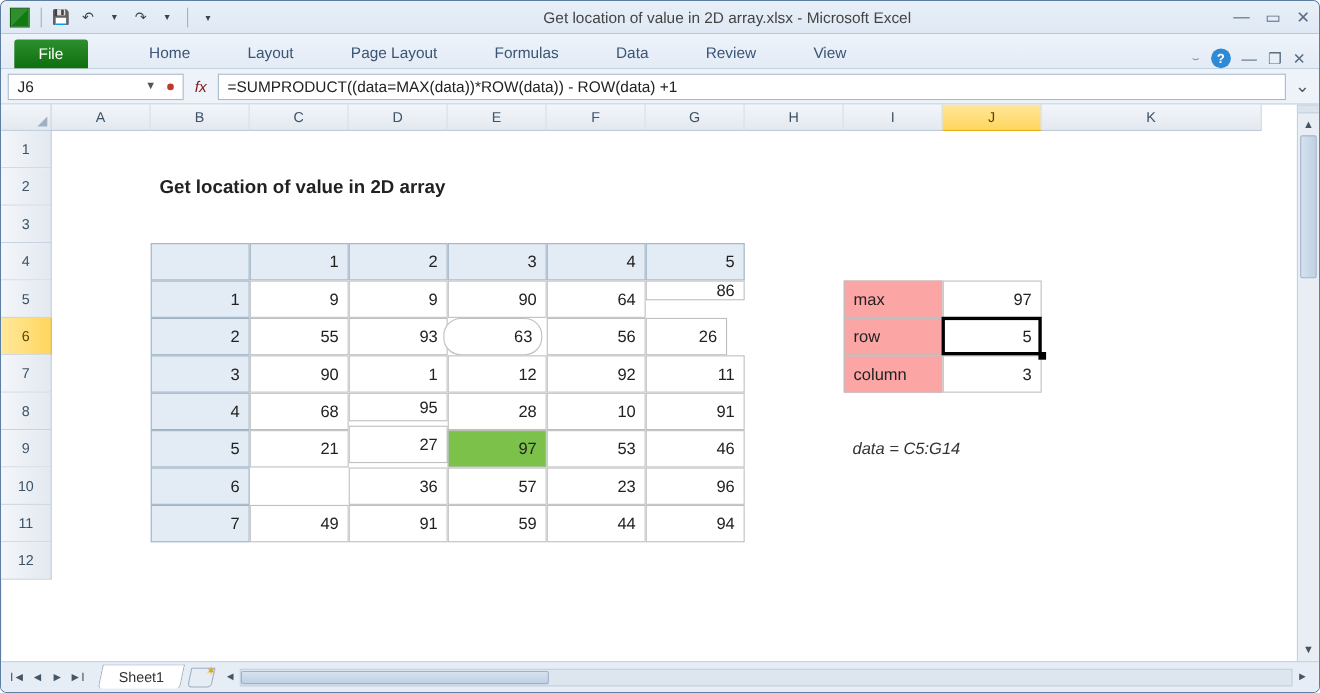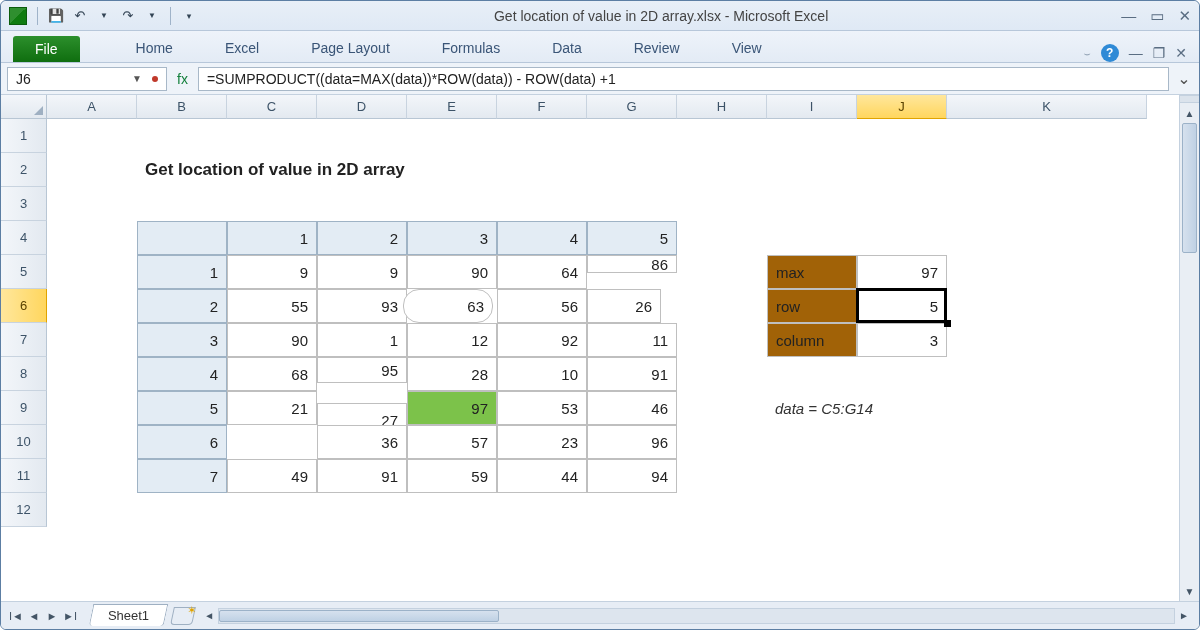--- a/index.html
+++ b/index.html
@@ -15,42 +15,42 @@
   .ribbon { height:32px; background:linear-gradient(#eef3fa,#e3ebf5); display:flex; align-items:flex-end; padding:0 12px; border-bottom:1px solid #b7c7da;}
   .file-tab { background:linear-gradient(#2c8f2c,#0f6e0f); color:#fff; padding:5px 22px; font-size:14px; border-radius:3px 3px 0 0; margin-right:30px;}
   .tab { font-size:14px; color:#3a5577; padding:6px 14px; margin:0 12px; cursor:default;}
   .ribbon-right { margin-left:auto; display:flex; align-items:center; gap:10px; color:#5a6d82; font-size:14px;}
   .help-circ { width:18px; height:18px; border-radius:50%; background:#2f8ad6; color:#fff; display:inline-flex; align-items:center; justify-content:center; font-size:12px; font-weight:bold;}
   
   .fbar { height:32px; display:flex; align-items:center; border-bottom:1px solid #c4d1df; background:#eef3f9; padding:3px 6px; gap:6px;}
   .namebox { width:160px; height:24px; background:#fff; border:1px solid #a8b8c8; display:flex; align-items:center; padding:0 8px; font-size:14px; color:#222;}
   .namebox .dd { margin-left:auto; font-size:10px; color:#555;}
   .namebox .dot { width:6px;height:6px;border-radius:50%;background:#c0392b;display:inline-block;margin-left:10px;}
-  .fx { font-size:14px; color:#15803d; padding:0 4px;}
+  .fx { font-style:italic; font-size:14px; color:#7f1d1d; padding:0 4px;}
   .formula-input { flex:1; height:24px; background:#fff; border:1px solid #a8b8c8; padding:0 8px; font-size:14px; color:#222; display:flex; align-items:center;}
   .fbar-dd { width:18px; text-align:center; color:#555;}
   
   .grid-wrap { position:relative; display:flex; height: calc(100% - 30px - 32px - 32px - 28px);}
   .grid-main { flex:1; overflow:hidden; position:relative;}
   .corner { position:absolute; left:0; top:0; width:46px; height:24px; background:linear-gradient(#f3f6fa,#e3e9f0); border-right:1px solid #b8c6d4; border-bottom:1px solid #b8c6d4;}
   .corner::after{content:"";position:absolute;right:3px;bottom:3px;width:0;height:0;border-style:solid;border-width:0 0 9px 9px;border-color:transparent transparent #9fb0c2 transparent;}
   .colheads { position:absolute; left:46px; top:0; right:0; height:24px; display:flex;}
   .colhead { background:linear-gradient(#f3f6fa,#e3e9f0); border-right:1px solid #c8d3df; border-bottom:1px solid #b8c6d4; text-align:center; font-size:13px; color:#3d5368; line-height:24px;}
   .colhead.sel { background:linear-gradient(#ffe79c,#ffd65e); color:#5a4200; border-bottom-color:#e0a400;}
   .rowheads { position:absolute; left:0; top:24px; width:46px;}
   .rowhead { height:34px; background:linear-gradient(to right,#f3f6fa,#e3e9f0); border-right:1px solid #b8c6d4; border-bottom:1px solid #c8d3df; text-align:center; font-size:13px; color:#3d5368; line-height:34px;}
   .rowhead.sel { background:linear-gradient(to right,#ffe79c,#ffd65e); color:#5a4200; border-right-color:#e0a400;}
   .cells { position:absolute; left:46px; top:24px; right:0; bottom:0;}
   .cell { position:absolute; border-right:1px solid #d5dde5; border-bottom:1px solid #d5dde5; font-size:15px; color:#222; display:flex; align-items:center; padding:0 8px; background:#fff;}
   .cell.r { justify-content:flex-end;}
   .cell.bold { font-weight:bold; font-size:17px;}
   .cell.hdrblue { background:#e3ecf4; border:1px solid #9fb3c5;}
   .cell.databox { border:1px solid #bfbfbf;}
   .cell.hot { background:#7cc24a;}
-  .cell.lbl { background:#a16207; border:1px solid #bfbfbf;}
+  .cell.lbl { background:#fca5a5; border:1px solid #bfbfbf;}
   .cell.valbox { border:1px solid #bfbfbf;}
   .cell.italic { font-style:italic; color:#333;}
   .sel-outline { position:absolute; border:3px solid #000; pointer-events:none;}
   .sel-handle { position:absolute; width:7px; height:7px; background:#000; pointer-events:none;}
   
   .vscroll { width:20px; background:#e9eef4; border-left:1px solid #c4d1df; display:flex; flex-direction:column;}
   .vscroll .btn { height:20px; display:flex; align-items:center; justify-content:center; font-size:10px; color:#456;}
   .vscroll .splt { height:8px; border-bottom:1px solid #c4d1df; border-top:1px solid #c4d1df; background:#dbe3ec;}
   .vscroll .track { flex:1; position:relative;}
   .vscroll .thumb { position:absolute; left:2px; right:2px; top:0; height:130px; background:linear-gradient(to right,#d6e1ee,#bfd1e4); border:1px solid #9cb2c8; border-radius:2px;}
@@ -85,21 +85,21 @@
     <span>―</span>
     <span>▭</span>
     <span>✕</span>
   </div>
 </div>
 
 <div class="ribbon">
   <div class="file-tab">File</div>
   <div id="ribbon-tabs" style="display:flex">
       <div class="tab">Home</div>
-      <div class="tab">Excel</div>
+      <div class="tab">Layout</div>
       <div class="tab">Page Layout</div>
       <div class="tab">Formulas</div>
       <div class="tab">Data</div>
       <div class="tab">Review</div>
       <div class="tab">View</div>
     </div>
   <div class="ribbon-right">
     <span style="font-size:11px;color:#7a8da1">⌣</span>
     <span class="help-circ">?</span>
     <span>―</span>
@@ -178,21 +178,21 @@
         <div class="cell databox r" style="left: 450px; top: 204px; width: 90px; height: 34px;">92</div>
         <div class="cell databox r" style="left: 540px; top: 204px; width: 90px; height: 34px;">11</div>
         <div class="cell hdrblue r" style="left: 90px; top: 238px; width: 90px; height: 34px;">4</div>
         <div class="cell databox r" style="left: 180px; top: 238px; width: 90px; height: 34px;">68</div>
         <div class="cell databox r" style="left: 270px; top: 238px; width: 90px; height: 26px;">95</div>
         <div class="cell databox r" style="left: 360px; top: 238px; width: 90px; height: 34px;">28</div>
         <div class="cell databox r" style="left: 450px; top: 238px; width: 90px; height: 34px;">10</div>
         <div class="cell databox r" style="left: 540px; top: 238px; width: 90px; height: 34px;">91</div>
         <div class="cell hdrblue r" style="left: 90px; top: 272px; width: 90px; height: 34px;">5</div>
         <div class="cell databox r" style="left: 180px; top: 272px; width: 90px; height: 34px;">21</div>
-        <div class="cell databox r" style="left: 270px; top: 284px; width: 90px; height: 34px;">27</div>
+        <div class="cell databox r" style="left: 270px; top: 268px; width: 90px; height: 34px;">27</div>
         <div class="cell databox r hot" style="left: 360px; top: 272px; width: 90px; height: 34px;">97</div>
         <div class="cell databox r" style="left: 450px; top: 272px; width: 90px; height: 34px;">53</div>
         <div class="cell databox r" style="left: 540px; top: 272px; width: 90px; height: 34px;">46</div>
         <div class="cell hdrblue r" style="left: 90px; top: 306px; width: 90px; height: 34px;">6</div>
         <div class="cell databox r" style="left: 270px; top: 306px; width: 90px; height: 34px;">36</div>
         <div class="cell databox r" style="left: 360px; top: 306px; width: 90px; height: 34px;">57</div>
         <div class="cell databox r" style="left: 450px; top: 306px; width: 90px; height: 34px;">23</div>
         <div class="cell databox r" style="left: 540px; top: 306px; width: 90px; height: 34px;">96</div>
         <div class="cell hdrblue r" style="left: 90px; top: 340px; width: 90px; height: 34px;">7</div>
         <div class="cell databox r" style="left: 180px; top: 340px; width: 90px; height: 34px;">49</div>

